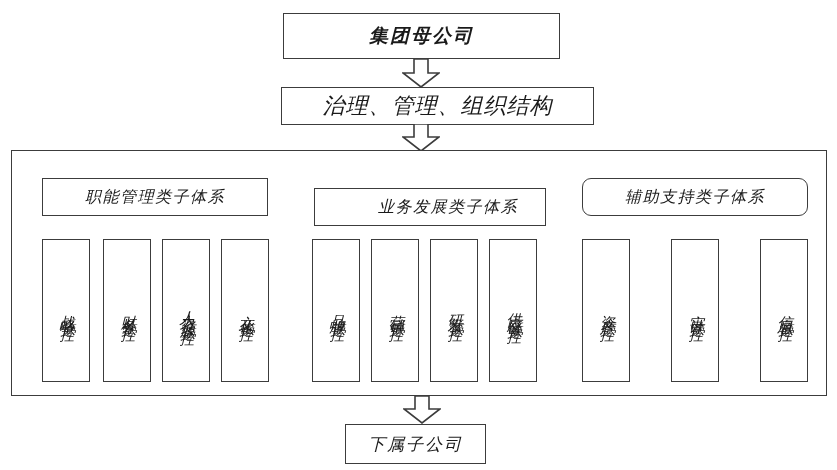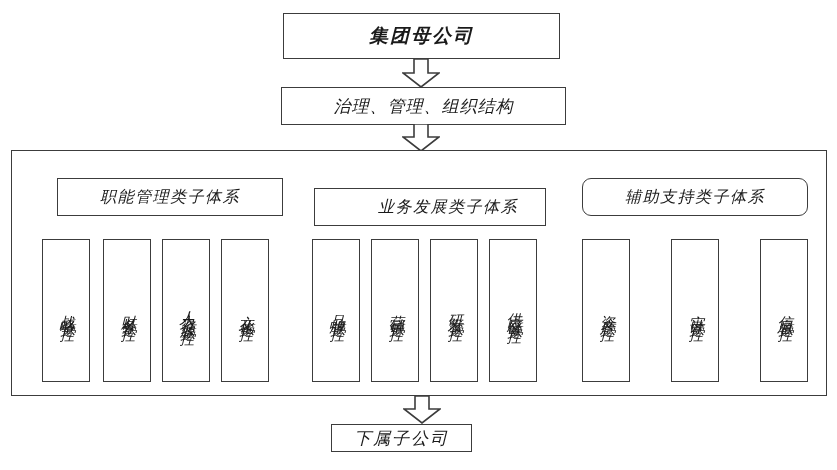--- a/index.html
+++ b/index.html
@@ -35,30 +35,30 @@
     top: 13px;
     width: 277px;
     height: 46px;
     font-size: 19px;
     font-weight: bold;
     letter-spacing: 2px;
   }
   #governance-box {
     left: 281px;
     top: 87px;
-    width: 285px;
+    width: 313px;
     height: 38px;
-    font-size: 17px;
+    font-size: 22px;
     letter-spacing: 1px;
   }
   #subsidiary-box {
-    left: 331px;
+    left: 345px;
     top: 424px;
     width: 141px;
-    height: 28px;
+    height: 40px;
     font-size: 17px;
     letter-spacing: 2px;
   }
   
   #systems-container {
     position: absolute;
     left: 11px;
     top: 150px;
     width: 816px;
     height: 246px;
@@ -73,21 +73,21 @@
     border: 1.4px solid #3c3c3c;
     background: #ffffff;
     height: 38px;
     display: flex;
     align-items: center;
     justify-content: center;
     font-size: 16px;
     letter-spacing: 1.5px;
     white-space: nowrap;
   }
-  #group-header-0 { left: 30px;  top: 27px; width: 226px; margin-left: 15px; }
+  #group-header-0 { left: 30px;  top: 27px; width: 226px; }
   #group-header-1 { left: 302px; top: 37px; width: 232px; padding-left: 36px; }
   #group-header-2 { left: 570px; top: 27px; width: 226px; border-radius: 9px; }
 
   
   .item-box {
     position: absolute;
     box-sizing: border-box;
     border: 1.4px solid #3c3c3c;
     background: #ffffff;
     top: 88px;

